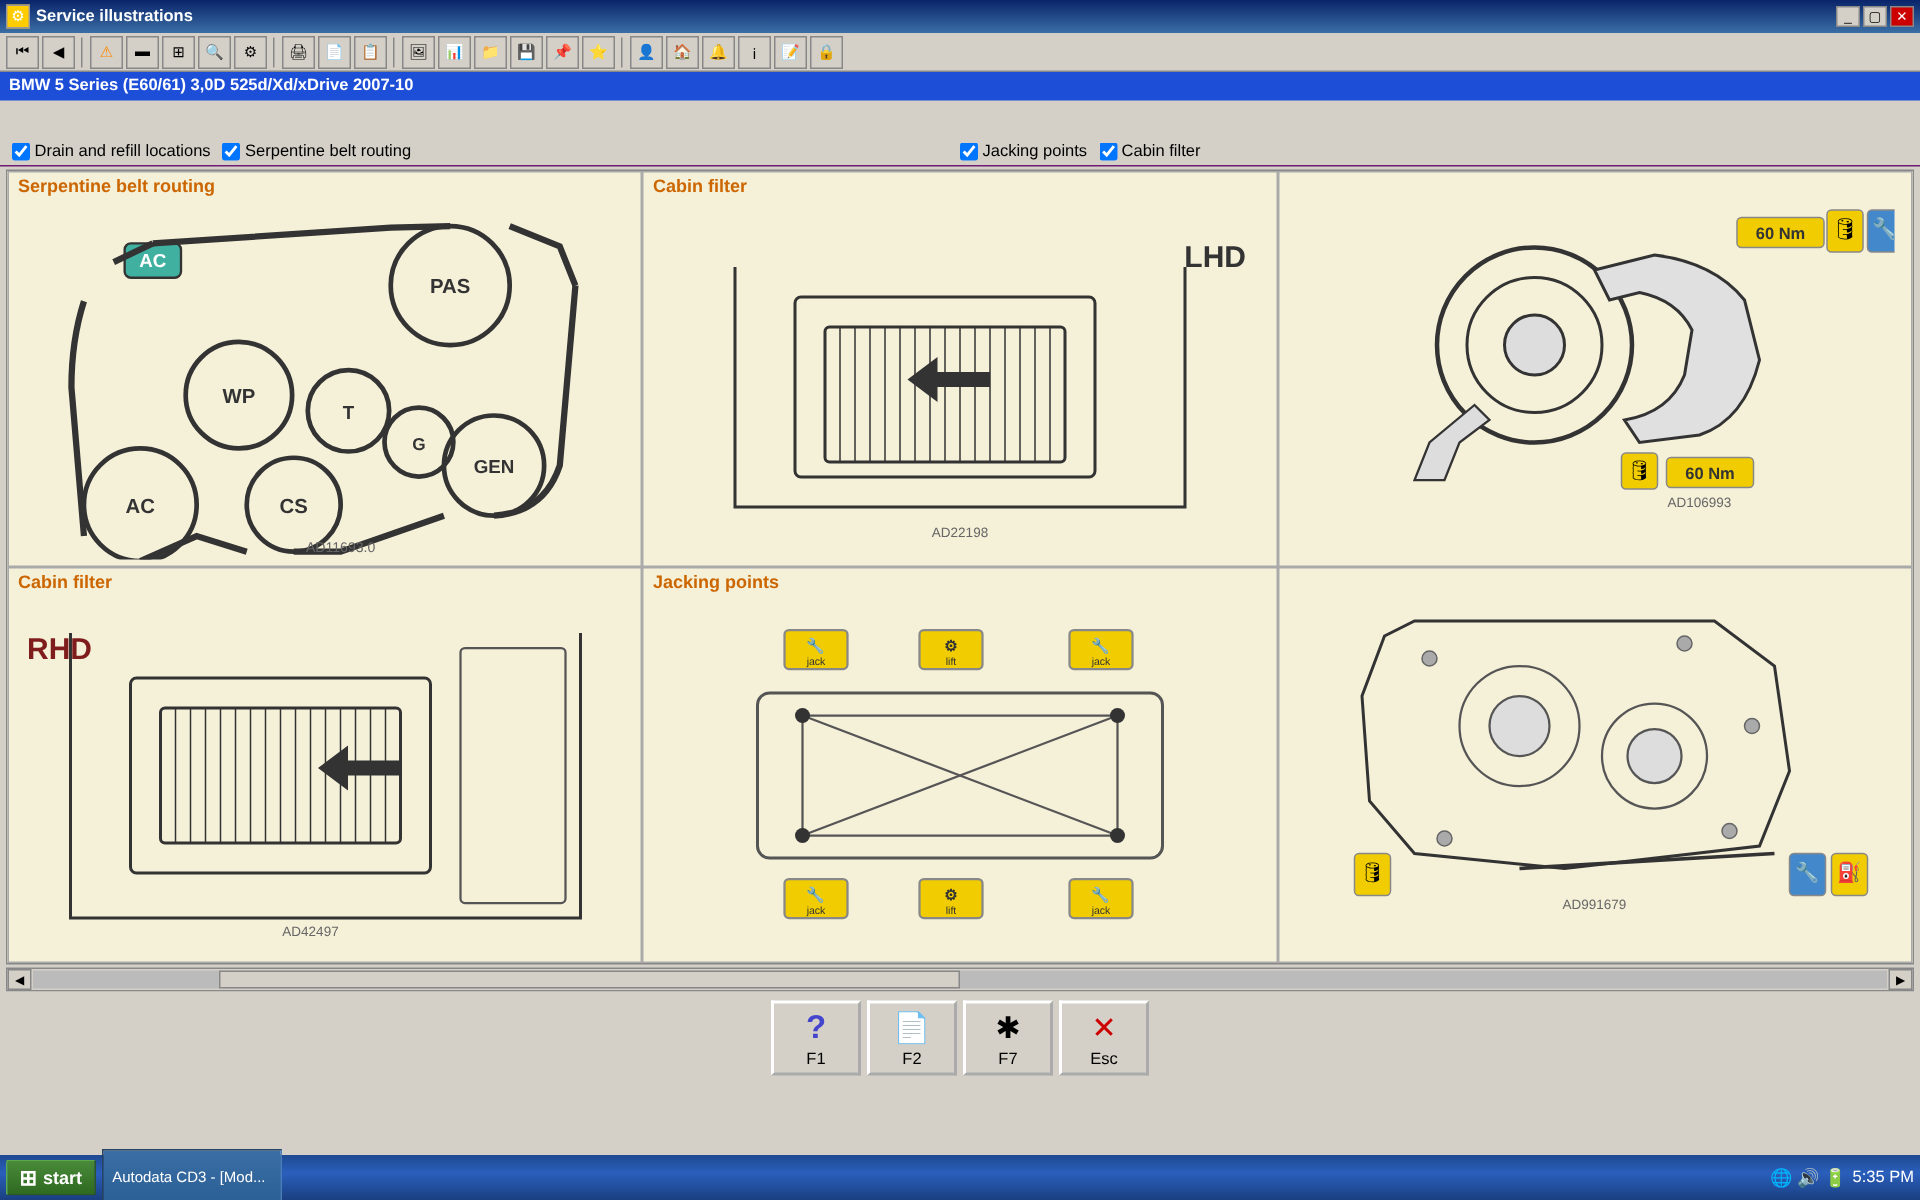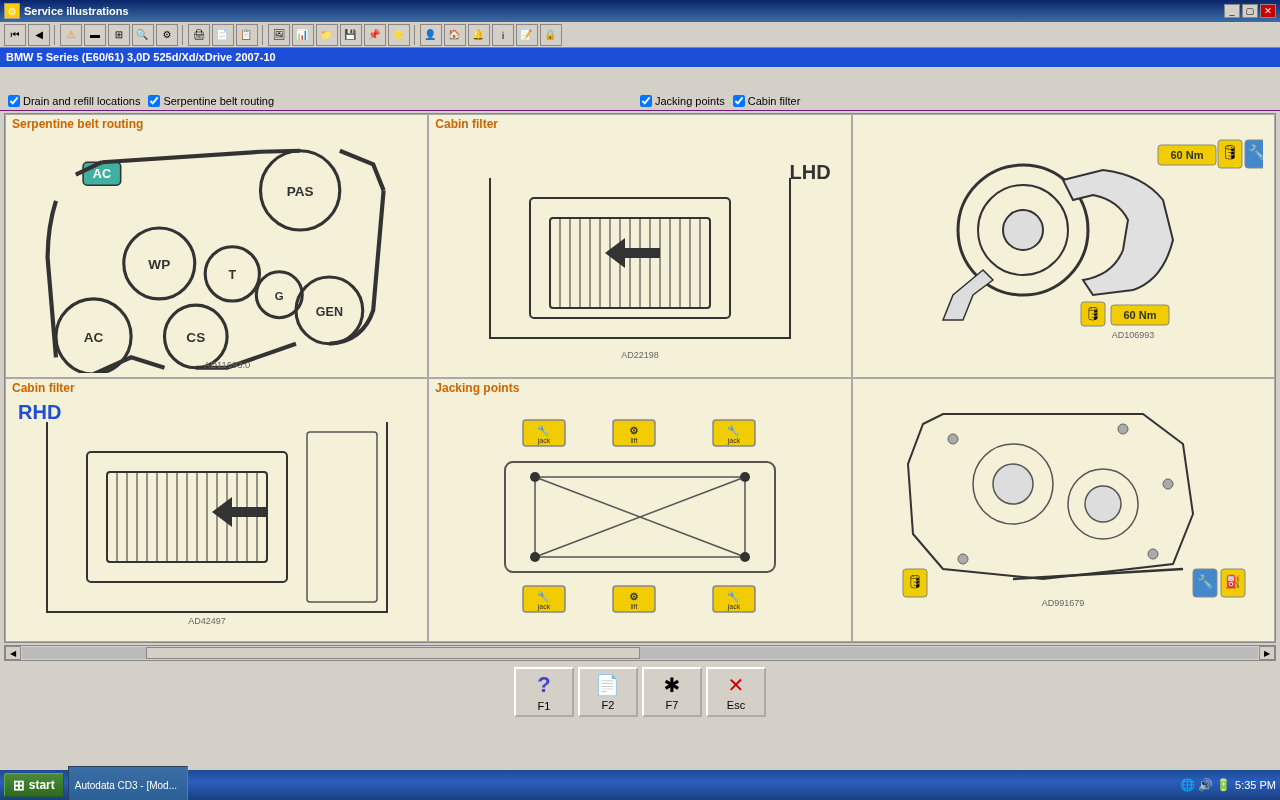--- a/index.html
+++ b/index.html
@@ -188,23 +188,23 @@
     
     .lhd-label {
       position: absolute;
       top: 8px; right: 20px;
       font-size: 20px; font-weight: bold;
       color: #333;
       margin-top: 20px;
     }
     .rhd-label {
       position: absolute;
-      top: 4px; left: 12px;
+      top: 25px; left: 12px;
       font-size: 20px; font-weight: bold;
-      color: #1d4ed8;
+      color: #7f1d1d;
     }
   </style>
 </head>
 <body>
 
 <div class="page-wrapper">
 
   <div class="title-bar">
     <div class="title-bar-left">
       <div class="title-bar-icon">⚙</div>

